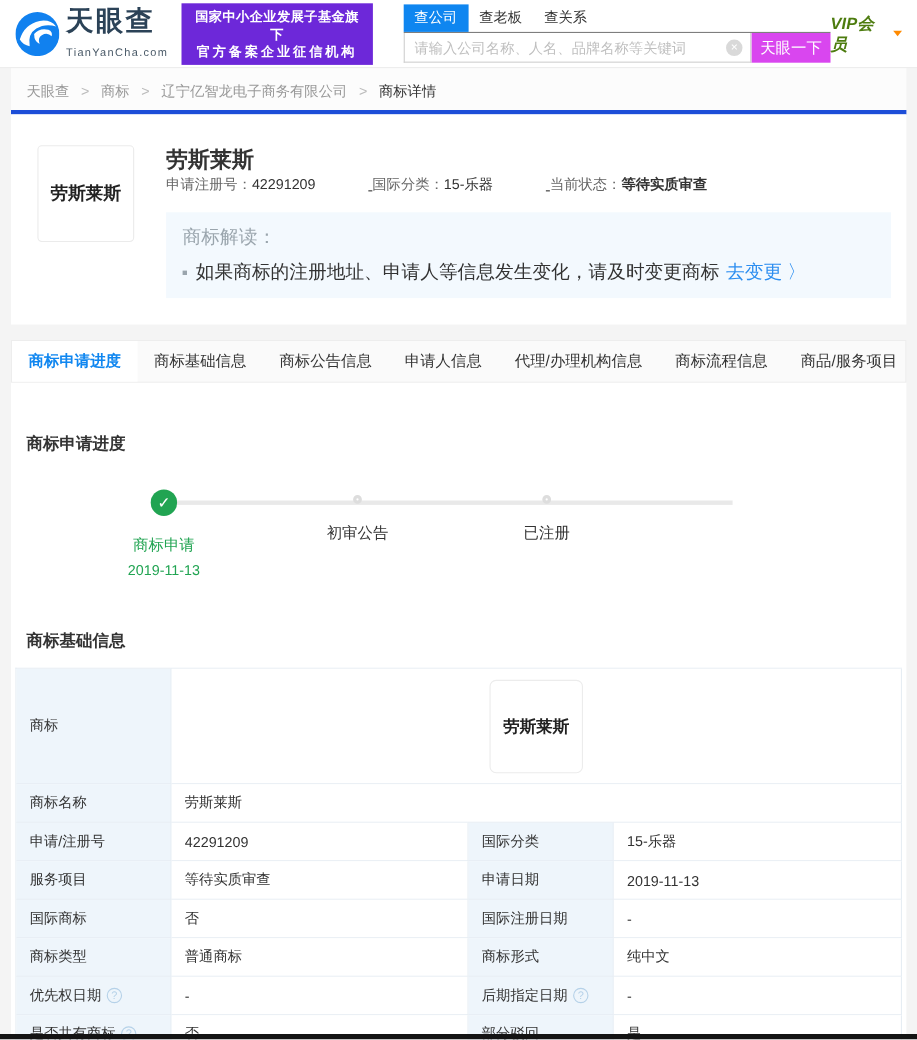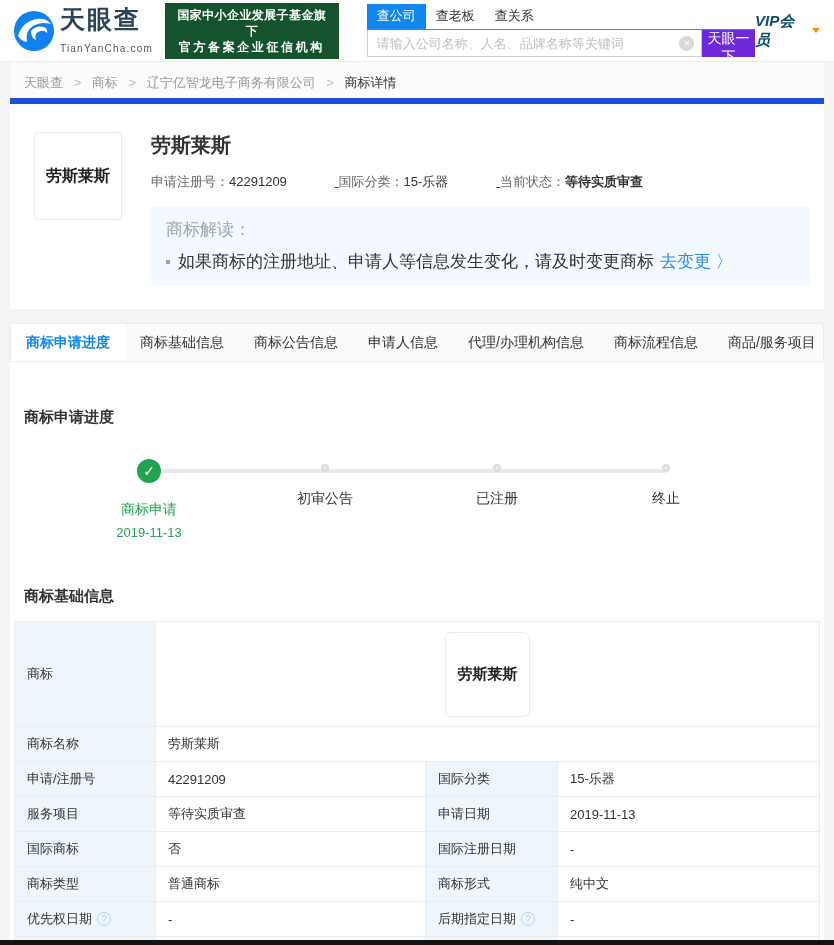--- a/index.html
+++ b/index.html
@@ -10,60 +10,60 @@
   }
 
   
   .header { height:62px; background:#fff; border-bottom:1px solid #ececec;
             display:flex; align-items:center; padding:0 14px; }
   .logo { display:flex; align-items:center; cursor:pointer; }
   .logo-icon { width:40px; height:40px; }
   .logo-text { margin-left:6px; }
   .logo-name { font-size:25px; font-weight:bold; color:#2b4257; line-height:25px; letter-spacing:2px;}
   .logo-domain { font-size:10px; color:#4a5a68; letter-spacing:1.2px; margin-top:11px;}
-  .badge { margin-left:12px; background:#14532d; color:#fff; font-size:12px;
+  .badge { margin-left:12px; background:#6d28d9; color:#fff; font-size:12px;
            font-weight:bold; text-align:center; padding:4px 9px; line-height:16px; }
   .badge .l2 { letter-spacing:2.6px; }
   .badge .l1 { letter-spacing:0.4px; }
 
   .search { margin-left:28px; width:402px; }
   .search-tabs { display:flex; border-bottom:1px solid #7e7e7e; }
   .search-tab { font-size:13px; color:#333; padding:3px 10px 4px; cursor:pointer; }
   .search-tab.active { background:#0f86f0; color:#fff; }
   .search-row { display:flex; height:27px; }
   .input-wrap { position:relative; flex:1; }
   .input-wrap input { width:100%; height:100%; border:1px solid #cfcfcf; border-top:none;
                       padding:0 28px 0 9px; font-size:13px; color:#333; outline:none; }
   .input-wrap input::placeholder { color:#bfbfbf; }
   .clear-icon { position:absolute; right:8px; top:6px; width:15px; height:15px; border-radius:50%;
                 background:#d9d9d9; color:#fff; font-size:11px; line-height:15px;
                 text-align:center; cursor:pointer; }
-  .search-btn { width:53px; background:#6d28d9; color:#fff; border:none; font-size:14px; cursor:pointer; }
-
-  .vip { margin-left:auto; display:flex; align-items:center; color:#0c4a6e;
+  .search-btn { width:72px; background:#d946ef; color:#fff; border:none; font-size:14px; cursor:pointer; }
+
+  .vip { margin-left:auto; display:flex; align-items:center; color:#4d7c0f;
          font-size:15px; font-weight:bold; font-style:italic; cursor:pointer;justify-content:flex-end; }
   .vip-caret { width:0; height:0; border-left:4px solid transparent; border-right:4px solid transparent;
                border-top:5px solid #ff8a00; margin-left:5px; }
 
   
   .page { margin:0 10px; }
   .breadcrumb { background:#fcfcfc; height:42px; line-height:42px; padding:0 14px;
-                font-size:13px; color:#999; border-bottom:6px solid #1d4ed8; }
+                font-size:13px; color:#999; border-bottom:4px solid #1d4ed8; }
   .breadcrumb .sep { margin:0 7px; color:#bbb; }
   .breadcrumb .link { cursor:pointer; }
   .breadcrumb .current { color:#333; }
 
   .overview { background:#fff; padding:28px 14px 24px 24px; display:flex; }
   .tm-box { width:88px; height:88px; border:1px solid #ebebeb; border-radius:4px; flex-shrink:0;
             display:flex; align-items:center; justify-content:center;
             font-family:"Liberation Serif","DejaVu Serif",serif; font-size:16px; font-weight:bold;
             color:#222; cursor:pointer; background:#fff; }
   .ov-main { margin-left:29px; flex:1; }
   .ov-title { font-size:20px; font-weight:bold; color:#333; }
-  .ov-fields { margin-top:14px; font-size:13px;text-decoration:underline; }
+  .ov-fields { font-size:13px;text-decoration:underline; }
   .ov-field { display:inline-block; margin-right:48px; }
   .ov-field .lb { color:#666; }
   .ov-field .vl { color:#333; }
   .ov-field:last-child .vl { font-weight:bold; }
   .tip { margin-top:16px; background:#f3f9fe; padding:11px 15px 12px; font-size:17px; }
   .tip-heading { color:#9aa5ad; margin-bottom:9px; }
   .tip-line { display:flex; align-items:center; color:#333; }
   .tip-bullet { width:4px; height:4px; background:#9aa5ad; margin-right:8px; flex-shrink:0; }
   .tip-link { color:#2c8ef0; margin-left:6px; cursor:pointer; }
 
@@ -214,24 +214,20 @@
         <div class="step-date">2019-11-13</div>
       </div>
       <div class="step" style="left:315px">
         <div class="dot-pending"></div>
         <div class="step-label">初审公告</div>
       </div>
       <div class="step" style="left:487px">
         <div class="dot-pending"></div>
         <div class="step-label">已注册</div>
       </div>
-      <div class="step" style="left:656px">
-        <div class="dot-pending"></div>
-        <div class="step-label">终止</div>
-      </div>
     </div>
 
     <div class="section2">
       <div class="section-title">商标基础信息</div>
 
       <div class="grid">
 
         <div class="cell lab">商标</div>
         <div class="cell span3 center">
           <div class="tm-box-sm">劳斯莱斯</div>

